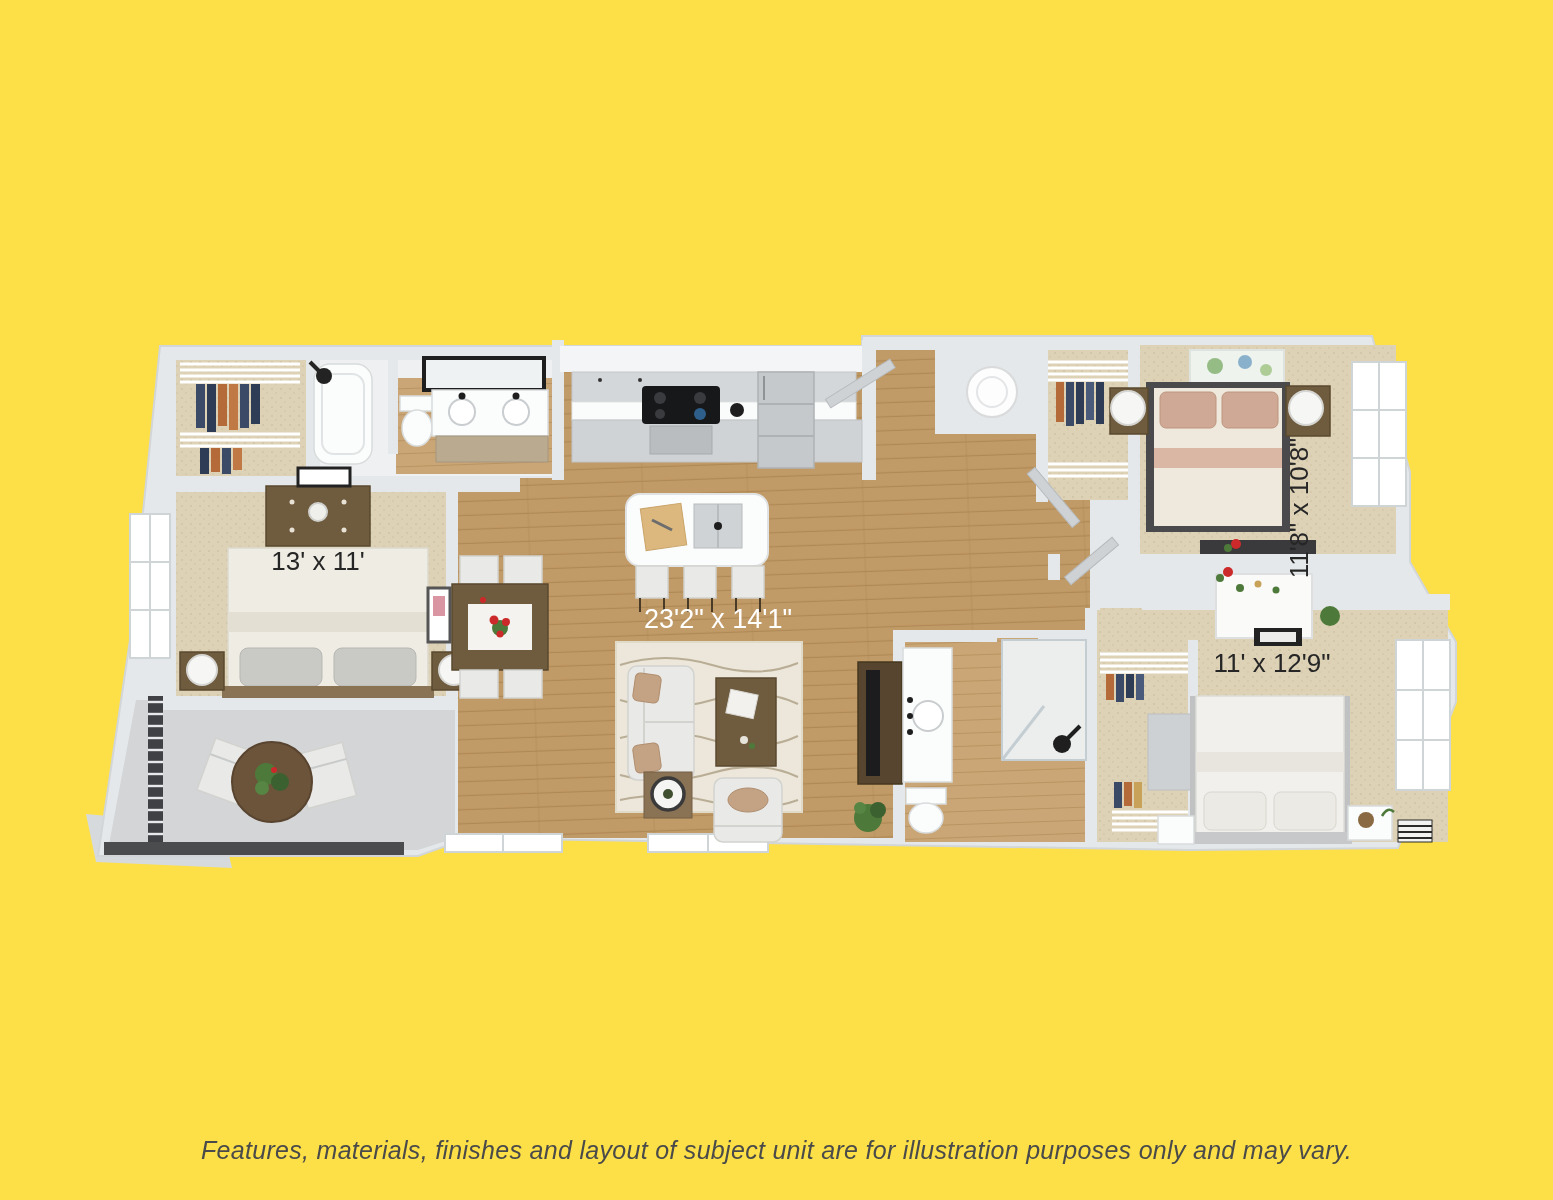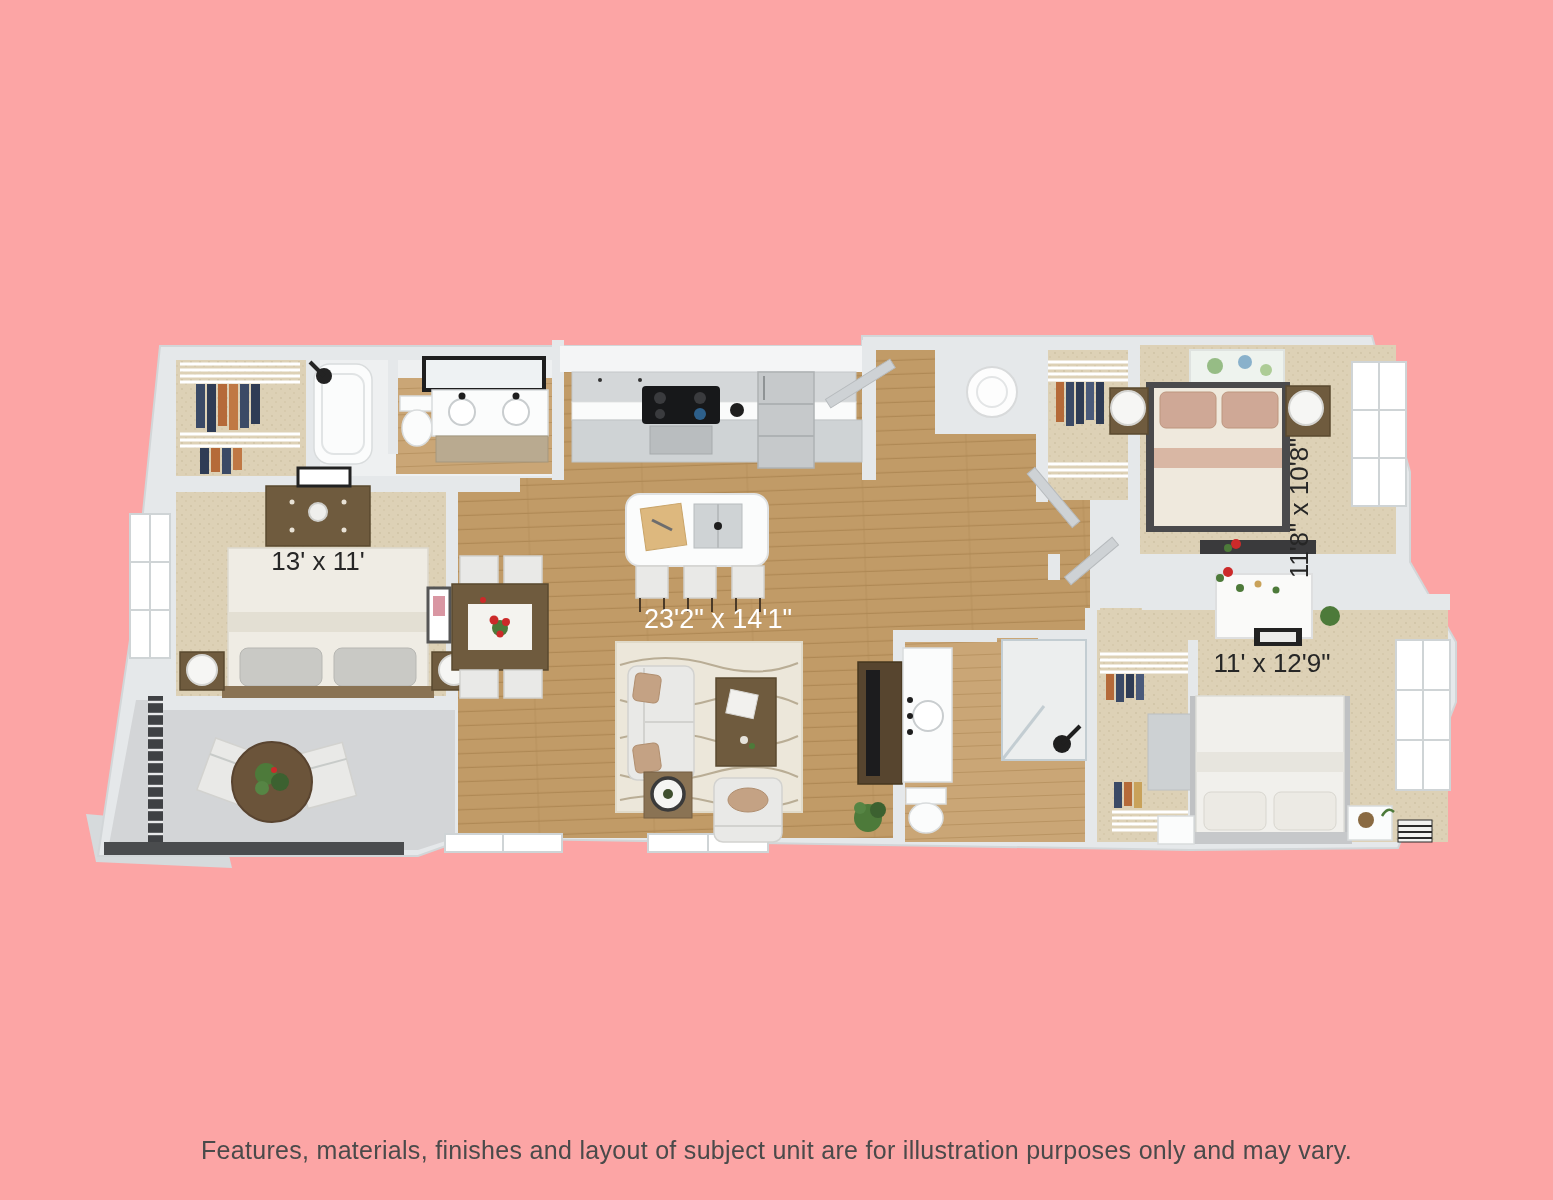--- a/index.html
+++ b/index.html
@@ -1,16 +1,16 @@
 <!DOCTYPE html>
 <html><head>
 <meta charset="utf-8">
 <style>
   html,body{margin:0;padding:0;background:#ffffff;}
-  #stage{position:relative;width:1553px;height:1200px;background:#fca5a5;overflow:hidden;
+  #stage{position:relative;width:1553px;height:1200px;background:#fde047;overflow:hidden;
          font-family:"Liberation Sans",sans-serif;}
   #plan-svg{position:absolute;left:0;top:0;}
   .wall-dk{fill:#d6dadc;}
   .wood{fill:url(#woodPat);}
   .wood-lt{fill:url(#woodLtPat);}
   .carpet{fill:url(#carpetPat);}
   .balcony{fill:#d3d5d7;}
   .white-f{fill:#fbfcfc;stroke:#d9dcdd;stroke-width:1.5;}
   .brown{fill:#6f5b3e;stroke:#5a492f;stroke-width:1.5;}
   .dkbrown{fill:#57452f;stroke:#46371f;stroke-width:1.5;}
@@ -21,21 +21,21 @@
   .green{fill:#4d7a3a;}
   .red{fill:#cc2a2a;}
   .glass{fill:#eceeee;stroke:#c3cdd2;stroke-width:2;}
   .rack{stroke:#ffffff;stroke-width:3;}
   .pane{fill:#ffffff;stroke:#cfd4d6;stroke-width:2;}
 
   .dim-label{font-size:26px;fill:#262626;}
   .dim-label-light{font-size:27px;fill:#ffffff;}
 
   #caption{position:absolute;left:0;right:0;top:1136px;text-align:center;
-           font-size:25px;color:#4a4a4a;letter-spacing:.3px;}
+           font-style:italic;font-size:25px;color:#4a4a4a;letter-spacing:.3px;}
 </style>
 </head>
 <body>
 
 <div id="stage">
 <svg id="plan-svg" width="1553" height="1200" viewBox="0 0 1553 1200">
   <defs>
     <pattern id="woodPat" width="220" height="14" patternUnits="userSpaceOnUse" patternTransform="rotate(-2)">
       <rect width="220" height="14" fill="#c19b67"></rect>
       <line x1="0" y1="13.5" x2="220" y2="13.5" stroke="#a9834f" stroke-width="1.4" opacity="0.75"></line>

